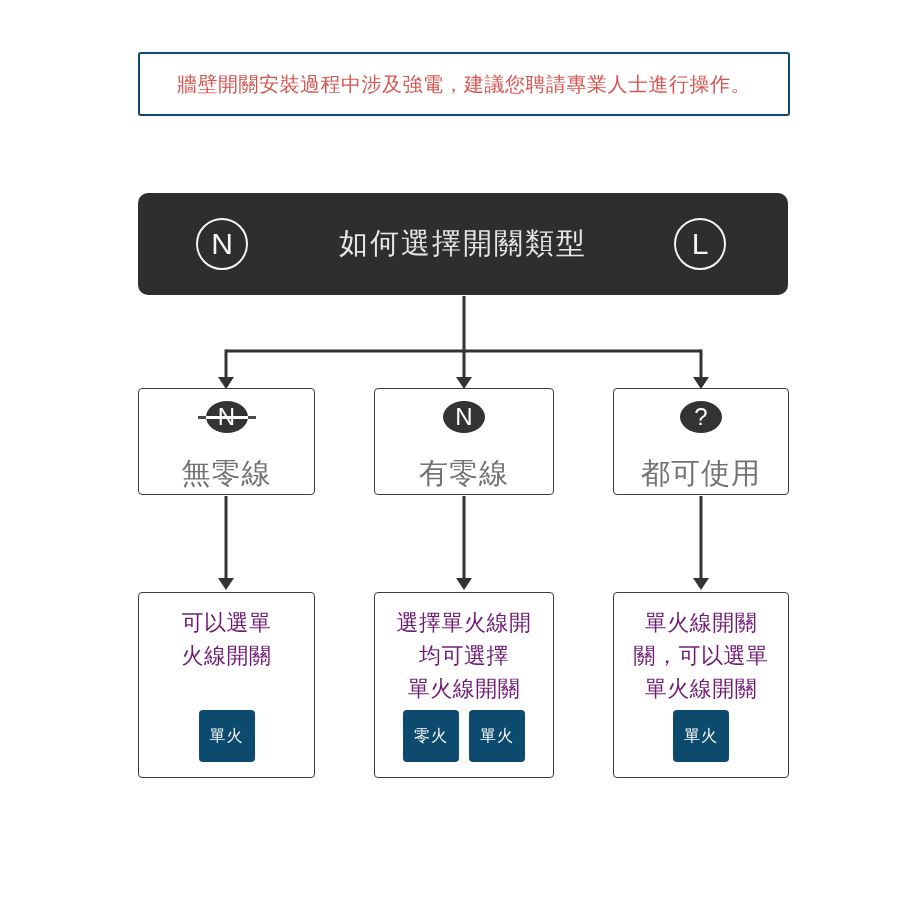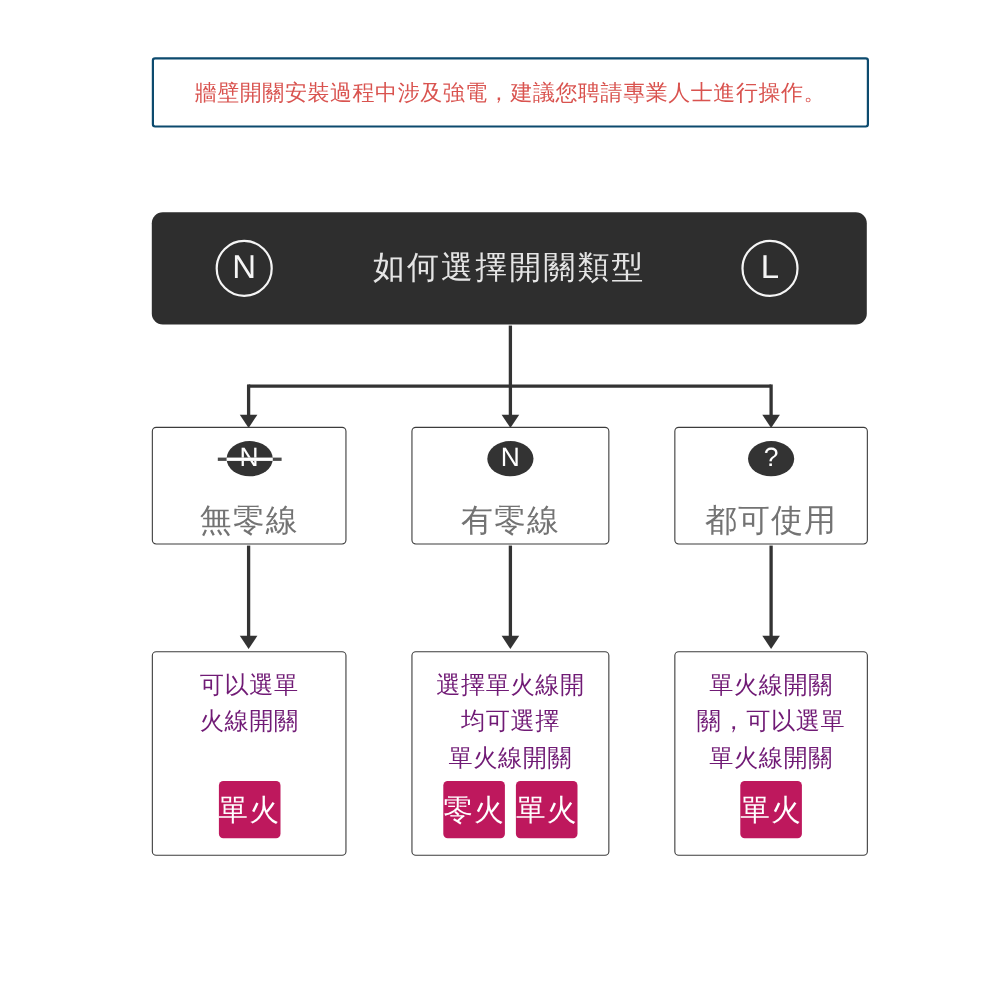--- a/index.html
+++ b/index.html
@@ -152,24 +152,24 @@
   }
   .result-text span { display: block; white-space: nowrap; }
   .badge-row {
     margin-top: auto;
     display: flex;
     gap: 10px;
     justify-content: center;
   }
   .wire-badge {
     width: 56px; height: 52px;
-    background: #be185d;
+    background: #0c4a6e;
     border-radius: 4px;
     color: #ffffff;
-    font-size: 27px;
+    font-size: 16px;
     display: flex;
     align-items: center;
     justify-content: center;
     letter-spacing: 1px;
   }
 </style>
 </head>
 <body>
 
 <div class="canvas">

